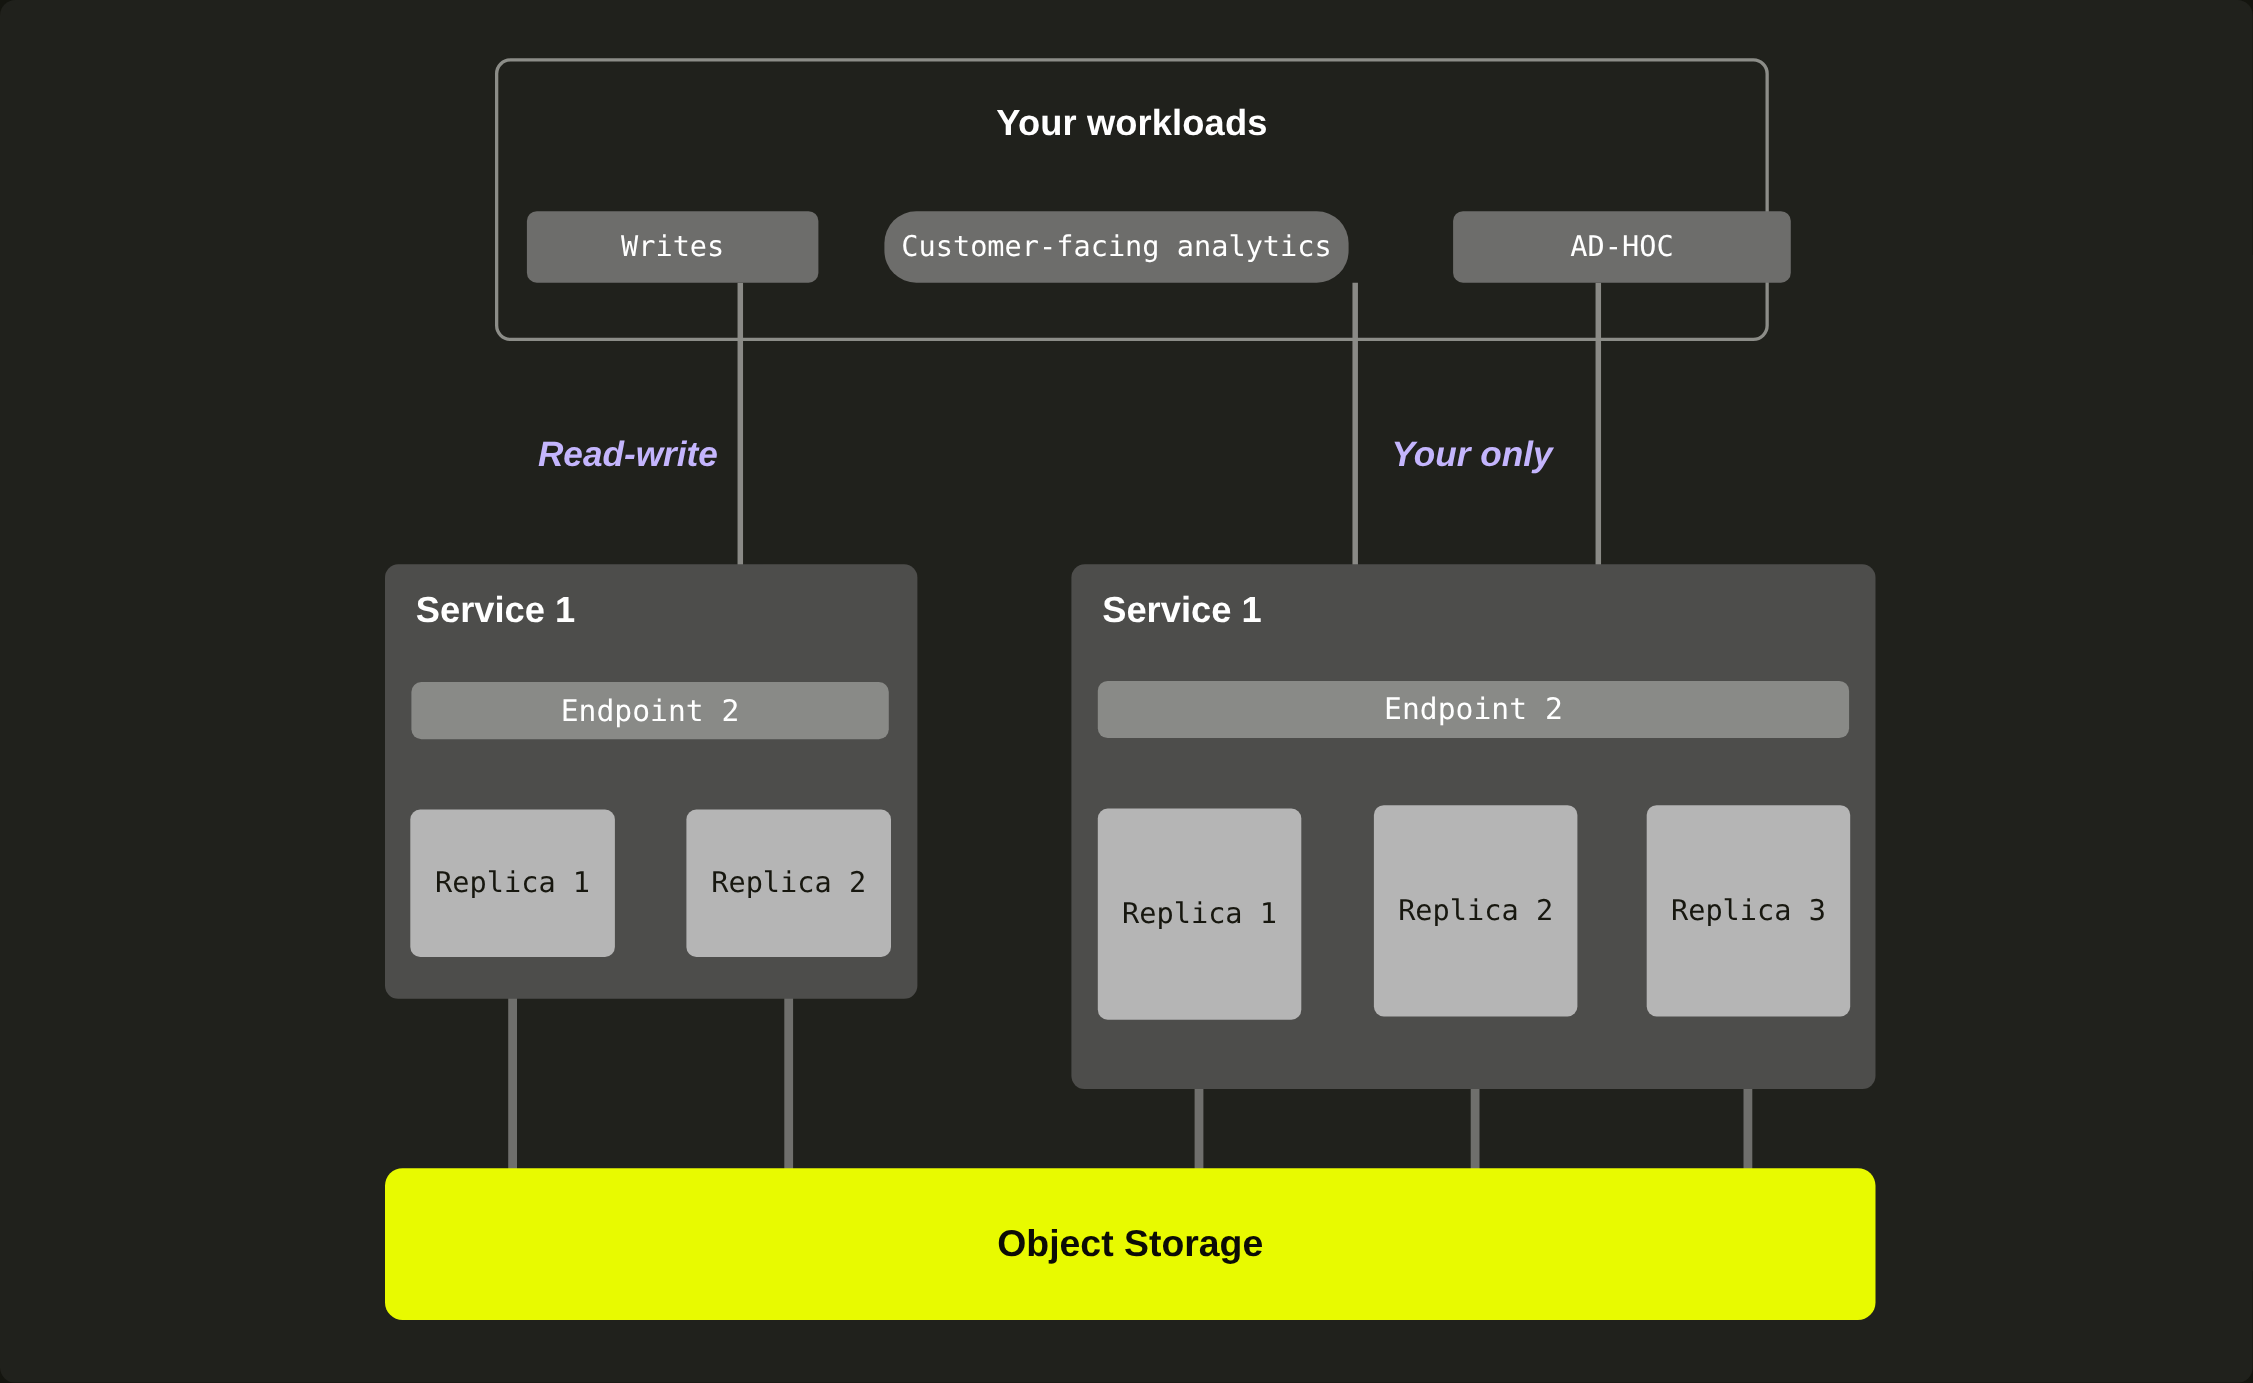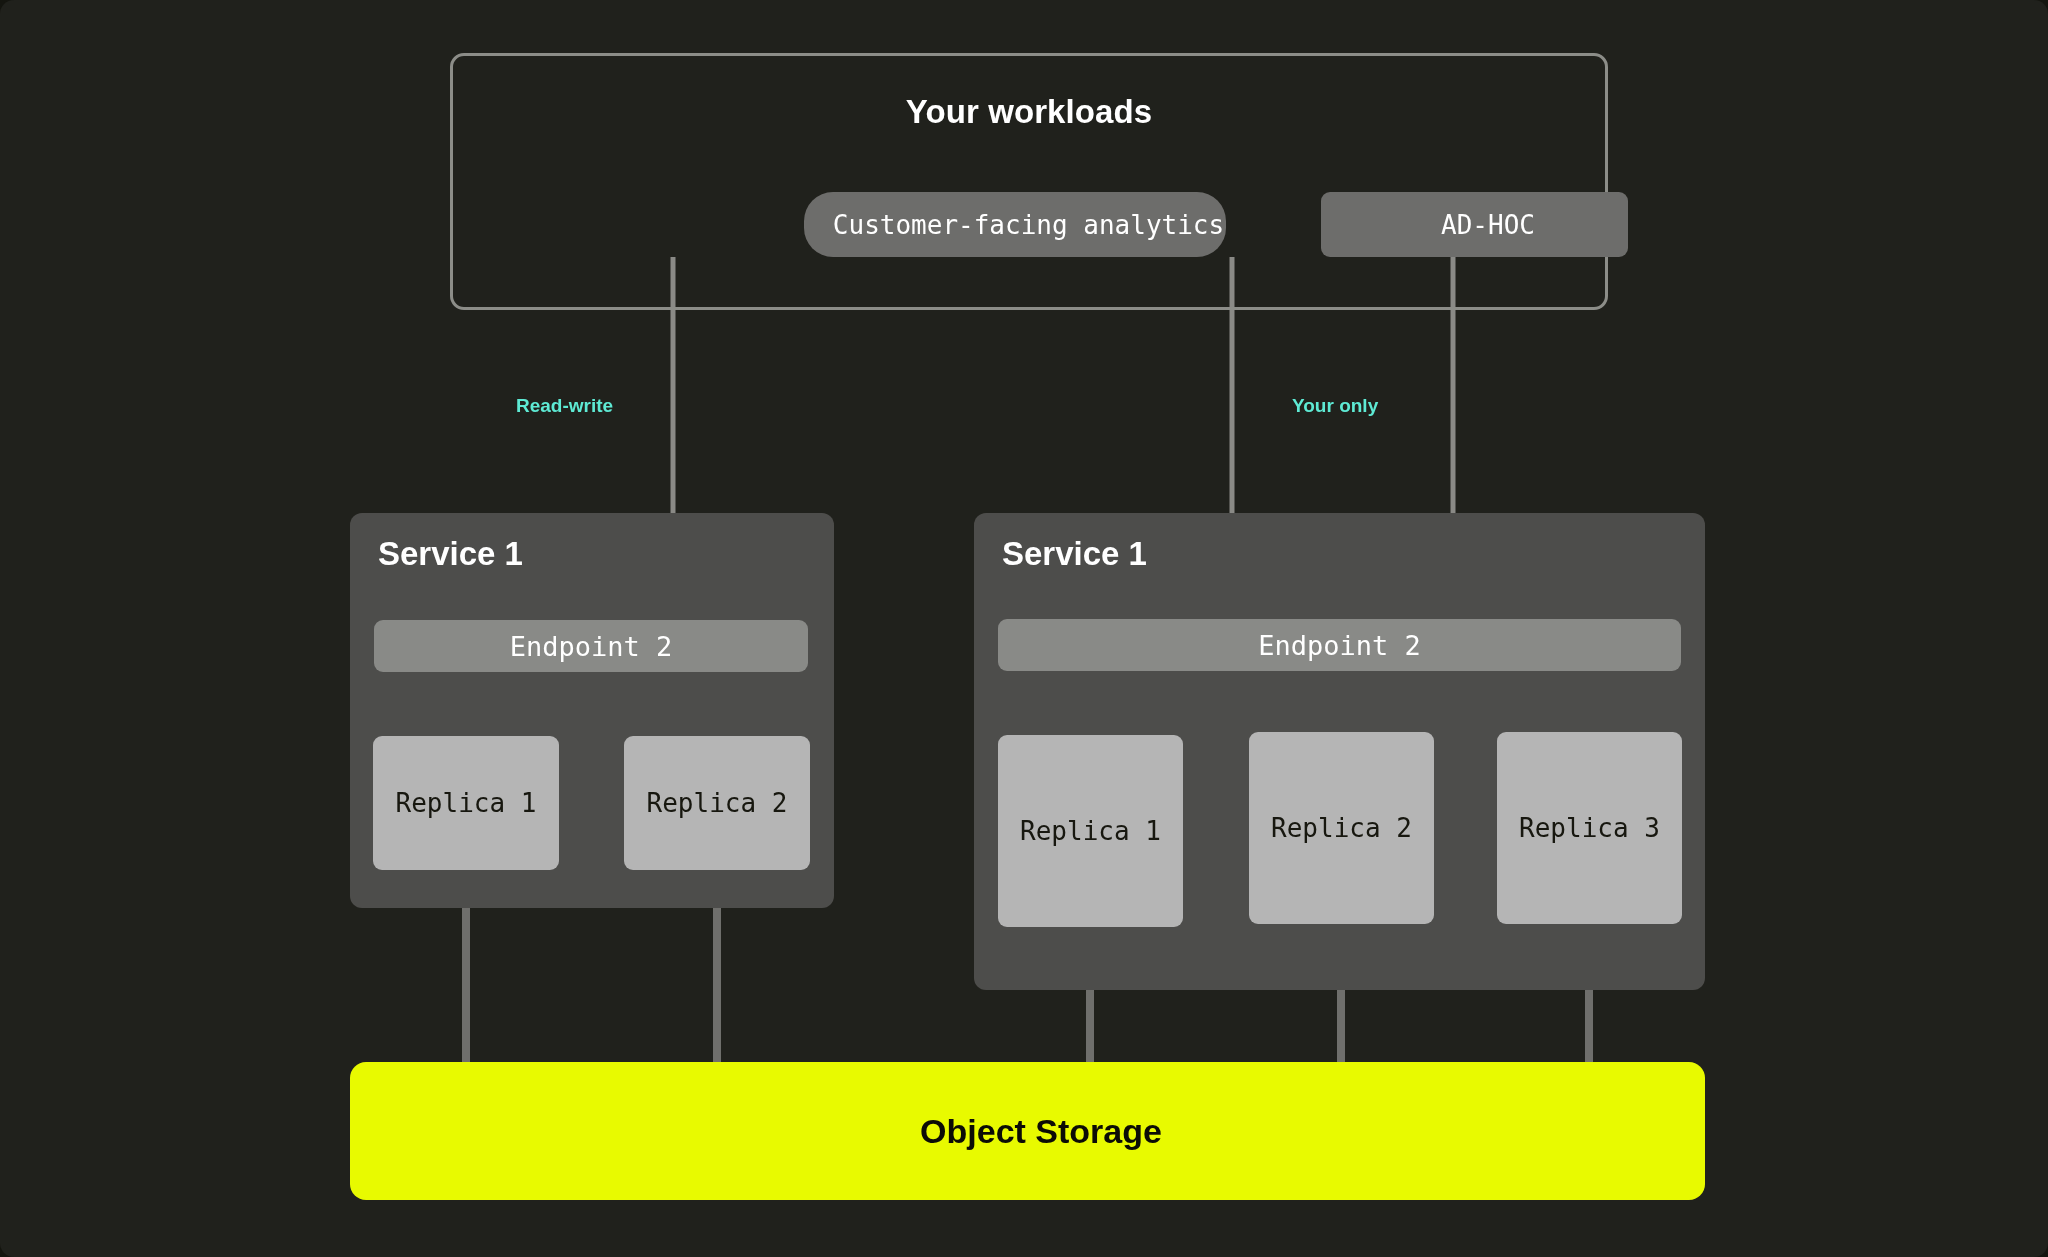--- a/index.html
+++ b/index.html
@@ -14,21 +14,21 @@
   #stage {
     position: relative;
     width: 2048px;
     height: 1257px;
     background: #20211c;
     border-radius: 14px;
     overflow: hidden;
   }
 
   
-  .abs { position: absolute; box-sizing: border-box; padding-left: 27px; }
+  .abs { position: absolute; box-sizing: border-box; }
 
   
   #wires {
     position: absolute;
     left: 0; top: 0;
     width: 2048px; height: 1257px;
     pointer-events: none;
   }
 
   
@@ -64,24 +64,25 @@
     justify-content: center;
     height: 65px;
     letter-spacing: 0px;
   }
   #chip-writes   { left: 479px; top: 192px; width: 265px; }
   #chip-analytics{ left: 804px; top: 192px; width: 422px; border-radius: 29px; }
   #chip-adhoc    { left: 1321px; top: 192px; width: 307px; }
 
   
   .edge-label {
-    color: #5eead4;
-    font-size: 19px;
+    color: #c4b5fd;
+    font-size: 32px;
     font-weight: bold;
     white-space: nowrap;
+    font-style: italic;
   }
   #label-read-write { left: 489px; top: 395px; }
   #label-read-only  { left: 1265px; top: 395px; }
 
   
   .service-panel {
     background: #4d4d4b;
     border-radius: 12px;
   }
   #service-1 { left: 350px;  top: 513px; width: 484px;  height: 395px; }
@@ -180,20 +181,21 @@
 
     <line x1="1090" y1="928" x2="1090" y2="1064" stroke="#6f6f6c" stroke-width="8"></line>
     <line x1="1341" y1="925" x2="1341" y2="1064" stroke="#6f6f6c" stroke-width="8"></line>
     <line x1="1589" y1="925" x2="1589" y2="1064" stroke="#6f6f6c" stroke-width="8"></line>
   </svg>
 
   <div class="abs workloads-frame">
     <div class="workloads-title">Your workloads</div>
   </div>
 
+  <div class="abs chip" id="chip-writes">Writes</div>
   <div class="abs chip" id="chip-analytics">Customer-facing analytics</div>
   <div class="abs chip" id="chip-adhoc">AD-HOC</div>
 
   <div class="abs edge-label" id="label-read-write">Read-write</div>
   <div class="abs edge-label" id="label-read-only">Your only</div>
 
   <div class="abs service-panel" id="service-1">
     <div class="service-title">Service 1</div>
     <div class="endpoint-bar" id="endpoint-1">Endpoint 2</div>
     <div class="replica" id="s1-r1">Replica 1</div>

